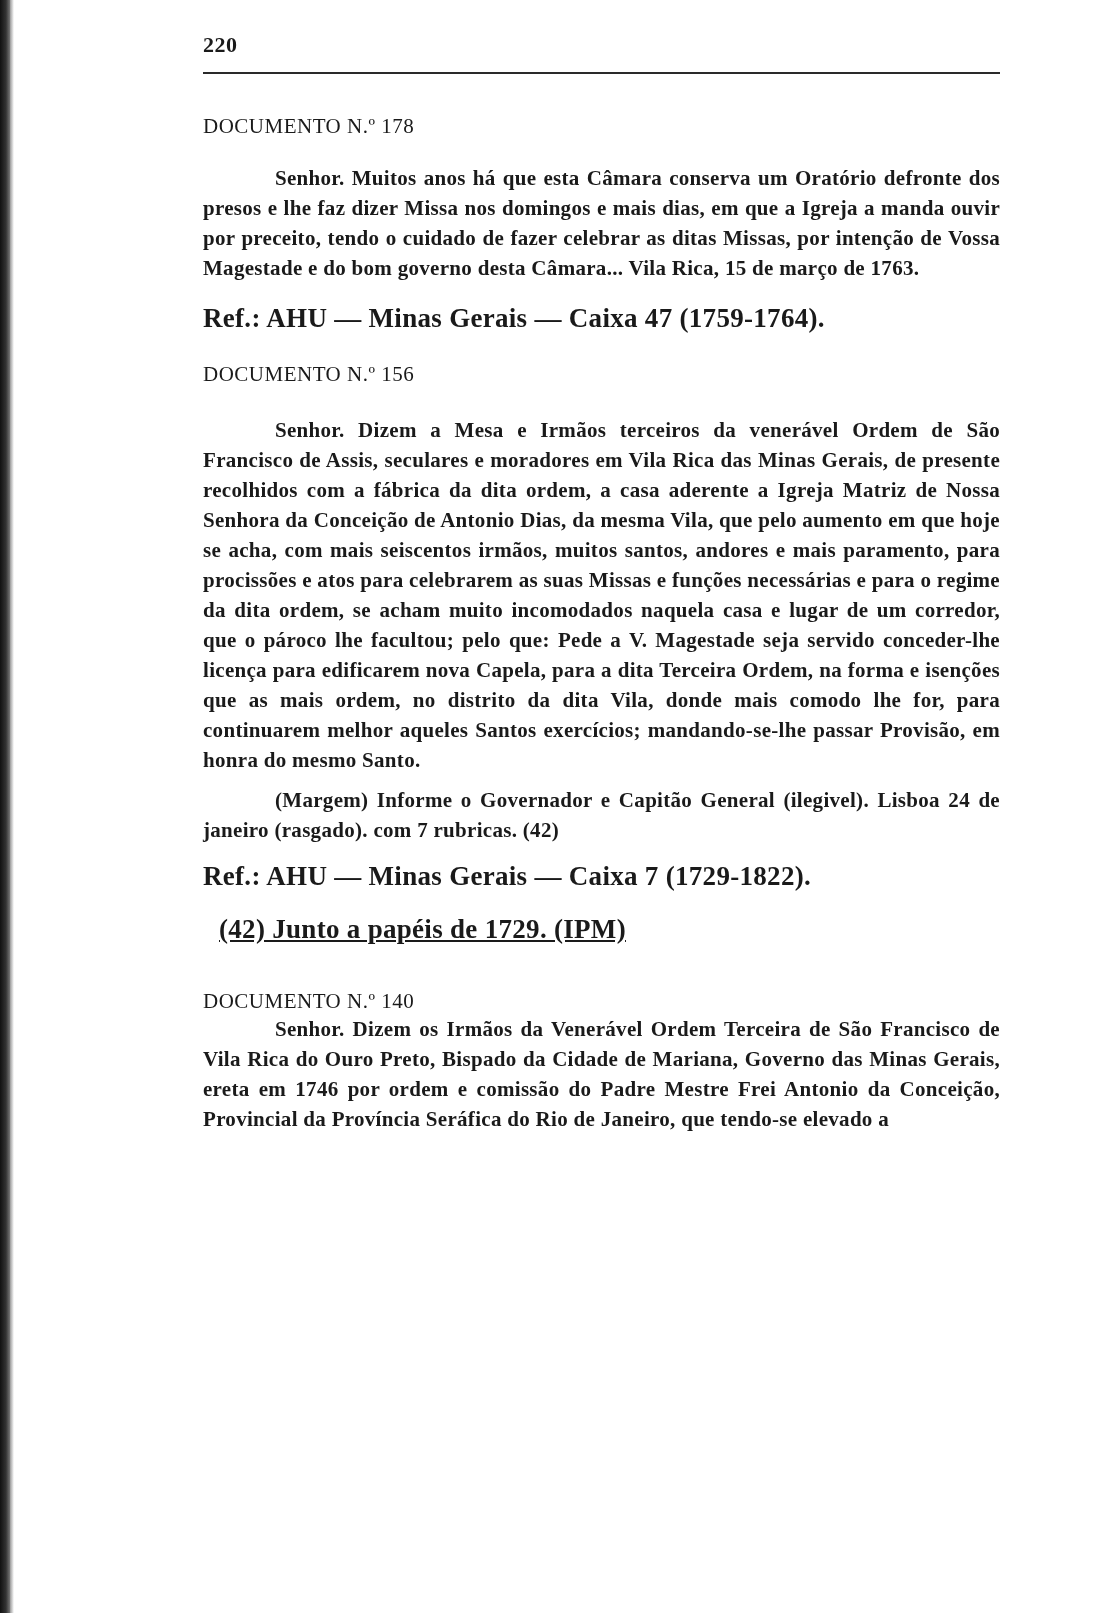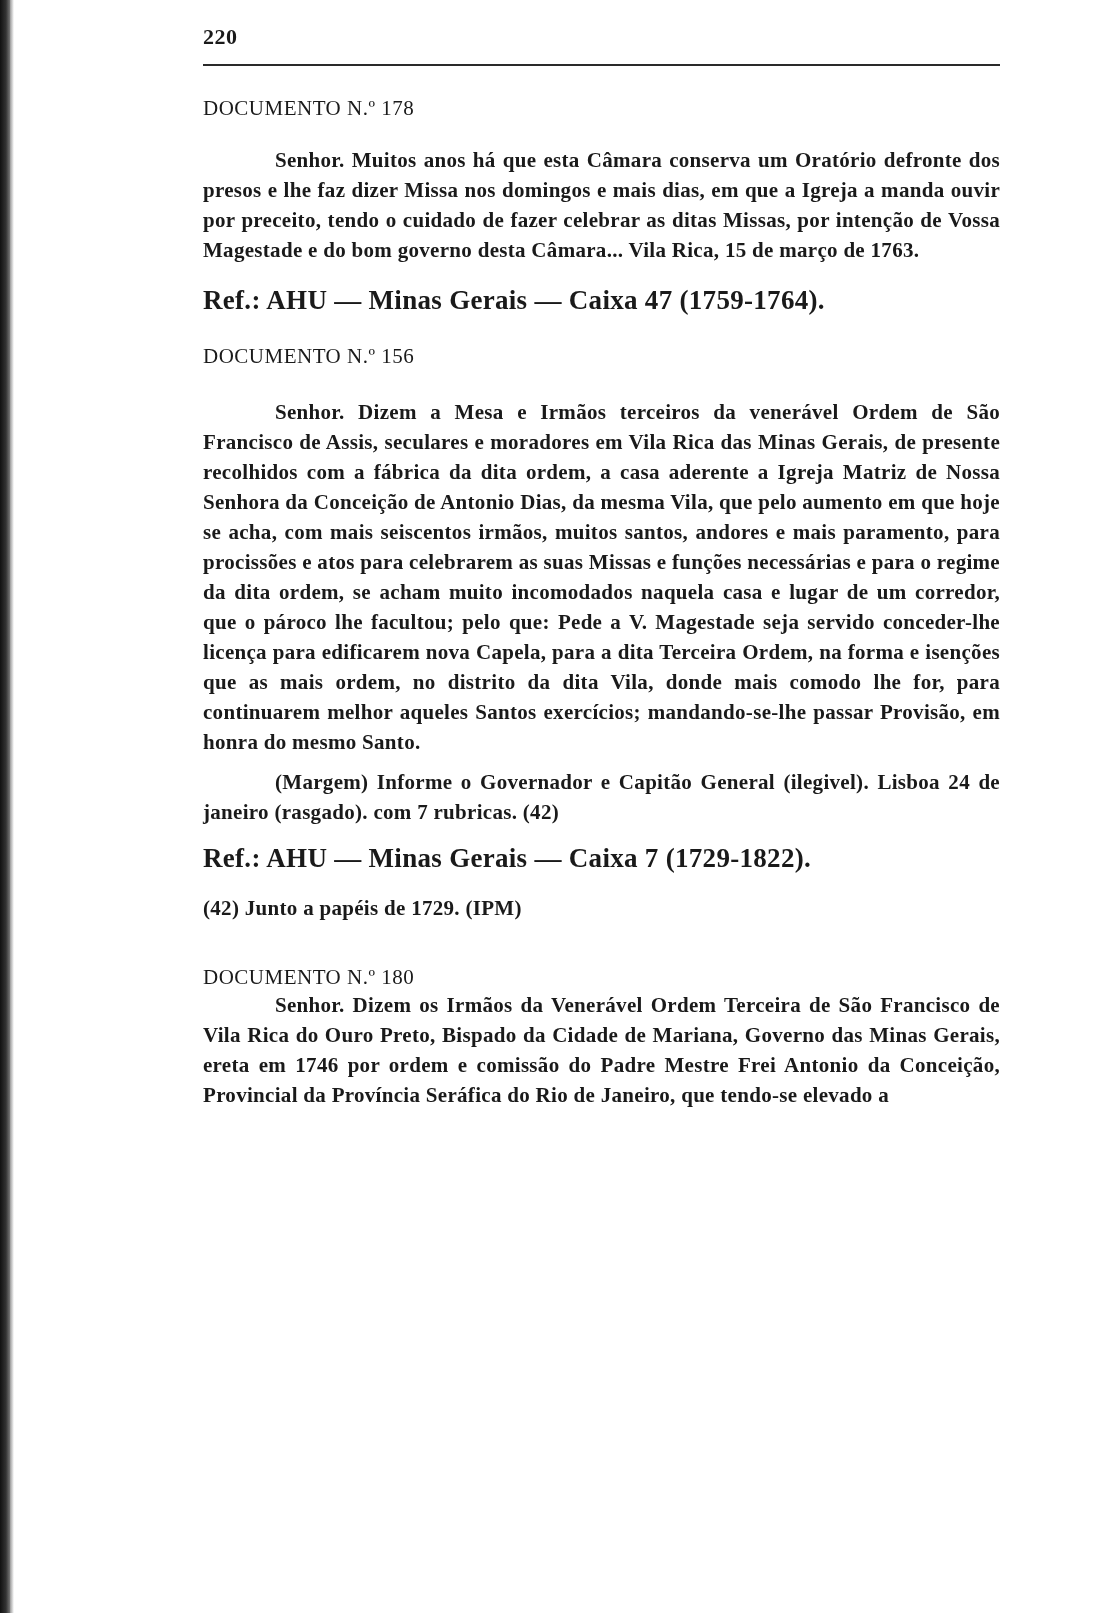--- a/index.html
+++ b/index.html
@@ -8,60 +8,60 @@
     font-family: "Liberation Serif", "DejaVu Serif", serif; color: #1a1a1a;
   }
   .binding-edge {
     position: absolute; left: 0; top: 0; width: 10px; height: 1613px;
     background: linear-gradient(to right, #111 0%, #333 60%, #777 100%);
   }
   .binding-edge2 {
     position: absolute; left: 10px; top: 0; width: 4px; height: 1613px;
     background: linear-gradient(to right, #999, #fff);
   }
-  .page { position: absolute; left: 203px; top: 24px; width: 797px; }
+  .page { position: absolute; left: 203px; top: 32px; width: 797px; }
   .running-head {
     display: flex; align-items: baseline; height: 32px;
     font-size: 22px; letter-spacing: 0.5px;
   }
   .running-head .page-no { width: 116px; font-weight: bold; }
   .running-head .journal { font-variant: small-caps; letter-spacing: 1px; }
   .rule { border-top: 2px solid #2a2a2a; margin-top: 8px; width: 797px; }
   .doc-head { font-size: 21px; letter-spacing: 0.5px; margin-top: 30px; }
   .para {
     font-size: 21px; line-height: 30px; text-align: justify; margin: 0;
     letter-spacing: 0.3px; font-weight: 700;
   }
   .para.indent { text-indent: 72px; }
   .ref { font-size: 27px; margin: 0; font-weight: 600; letter-spacing: 0.3px; }
   .section-title {
     font-size: 21px; font-style: italic; font-weight: bold; letter-spacing: 1.5px;
     white-space: nowrap;
   }
-  .note { font-size: 21px; font-weight: 600; letter-spacing: 0.3px; margin: 0; }
+  .note { font-size: 27px; font-weight: 600; letter-spacing: 0.3px; margin: 16px; text-decoration: underline; }
 </style>
 </head>
 <body>
 
 <div class="binding-edge"></div>
 <div class="binding-edge2"></div>
 
 <div class="page">
 
   <div class="running-head">
     <span class="page-no">220</span>
   </div>
   <div class="rule"></div>
 
-  <div class="doc-head" style="margin-top:30px;">DOCUMENTO N.º 178</div>
+  <div class="doc-head" style="margin-top:40px;">DOCUMENTO N.º 178</div>
   <p class="para indent" style="margin-top:24px;">Senhor. Muitos anos há que esta Câmara conserva um Oratório defronte dos presos e lhe faz dizer Missa nos domingos e mais dias, em que a Igreja a manda ouvir por preceito, tendo o cuidado de fazer celebrar as ditas Missas, por intenção de Vossa Magestade e do bom governo desta Câmara... Vila Rica, 15 de março de 1763.</p>
   <p class="ref" style="margin-top:20px;">Ref.: AHU — Minas Gerais — Caixa 47 (1759-1764).</p>
 
 
   <div class="doc-head" style="margin-top:28px;">DOCUMENTO N.º 156</div>
   <p class="para indent" style="margin-top:28px;">Senhor. Dizem a Mesa e Irmãos terceiros da venerável Ordem de São Francisco de Assis, seculares e moradores em Vila Rica das Minas Gerais, de presente recolhidos com a fábrica da dita ordem, a casa aderente a Igreja Matriz de Nossa Senhora da Conceição de Antonio Dias, da mesma Vila, que pelo aumento em que hoje se acha, com mais seiscentos irmãos, muitos santos, andores e mais paramento, para procissões e atos para celebrarem as suas Missas e funções necessárias e para o regime da dita ordem, se acham muito incomodados naquela casa e lugar de um corredor, que o pároco lhe facultou; pelo que: Pede a V. Magestade seja servido conceder-lhe licença para edificarem nova Capela, para a dita Terceira Ordem, na forma e isenções que as mais ordem, no distrito da dita Vila, donde mais comodo lhe for, para continuarem melhor aqueles Santos exercícios; mandando-se-lhe passar Provisão, em honra do mesmo Santo.</p>
   <p class="para indent" style="margin-top:10px;">(Margem) Informe o Governador e Capitão General (ilegivel). Lisboa 24 de janeiro (rasgado). com 7 rubricas. (42)</p>
   <p class="ref" style="margin-top:16px;">Ref.: AHU — Minas Gerais — Caixa 7 (1729-1822).</p>
   <p class="note" style="margin-top:22px;">(42)  Junto a papéis de 1729. (IPM)</p>
 
-  <div class="doc-head" style="margin-top:44px;">DOCUMENTO N.º 180</div>
+  <div class="doc-head" style="margin-top:44px;">DOCUMENTO N.º 140</div>
   <p class="para indent" style="">Senhor. Dizem os Irmãos da Venerável Ordem Terceira de São Francisco de Vila Rica do Ouro Preto, Bispado da Cidade de Mariana, Governo das Minas Gerais, ereta em 1746 por ordem e comissão do Padre Mestre Frei Antonio da Conceição, Provincial da Província Seráfica do Rio de Janeiro, que tendo-se elevado a</p>
 </div>
 
 </body></html>

